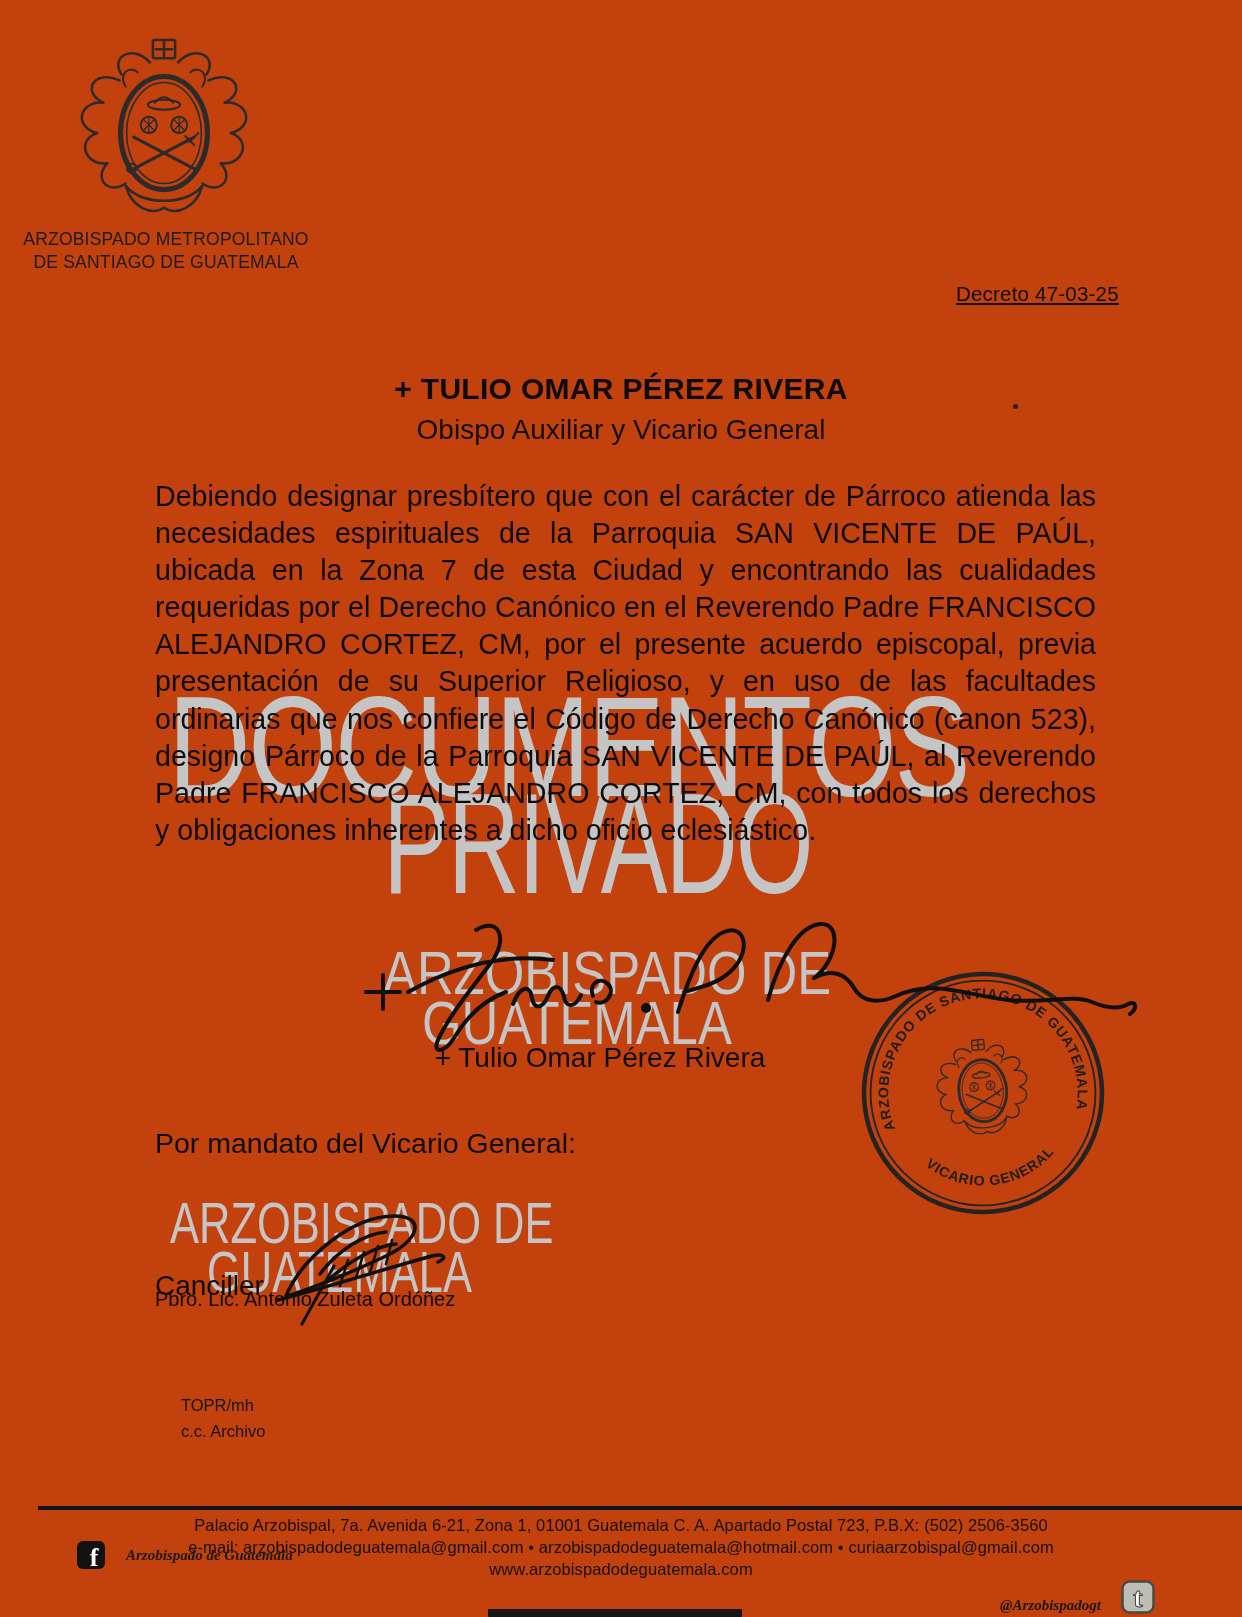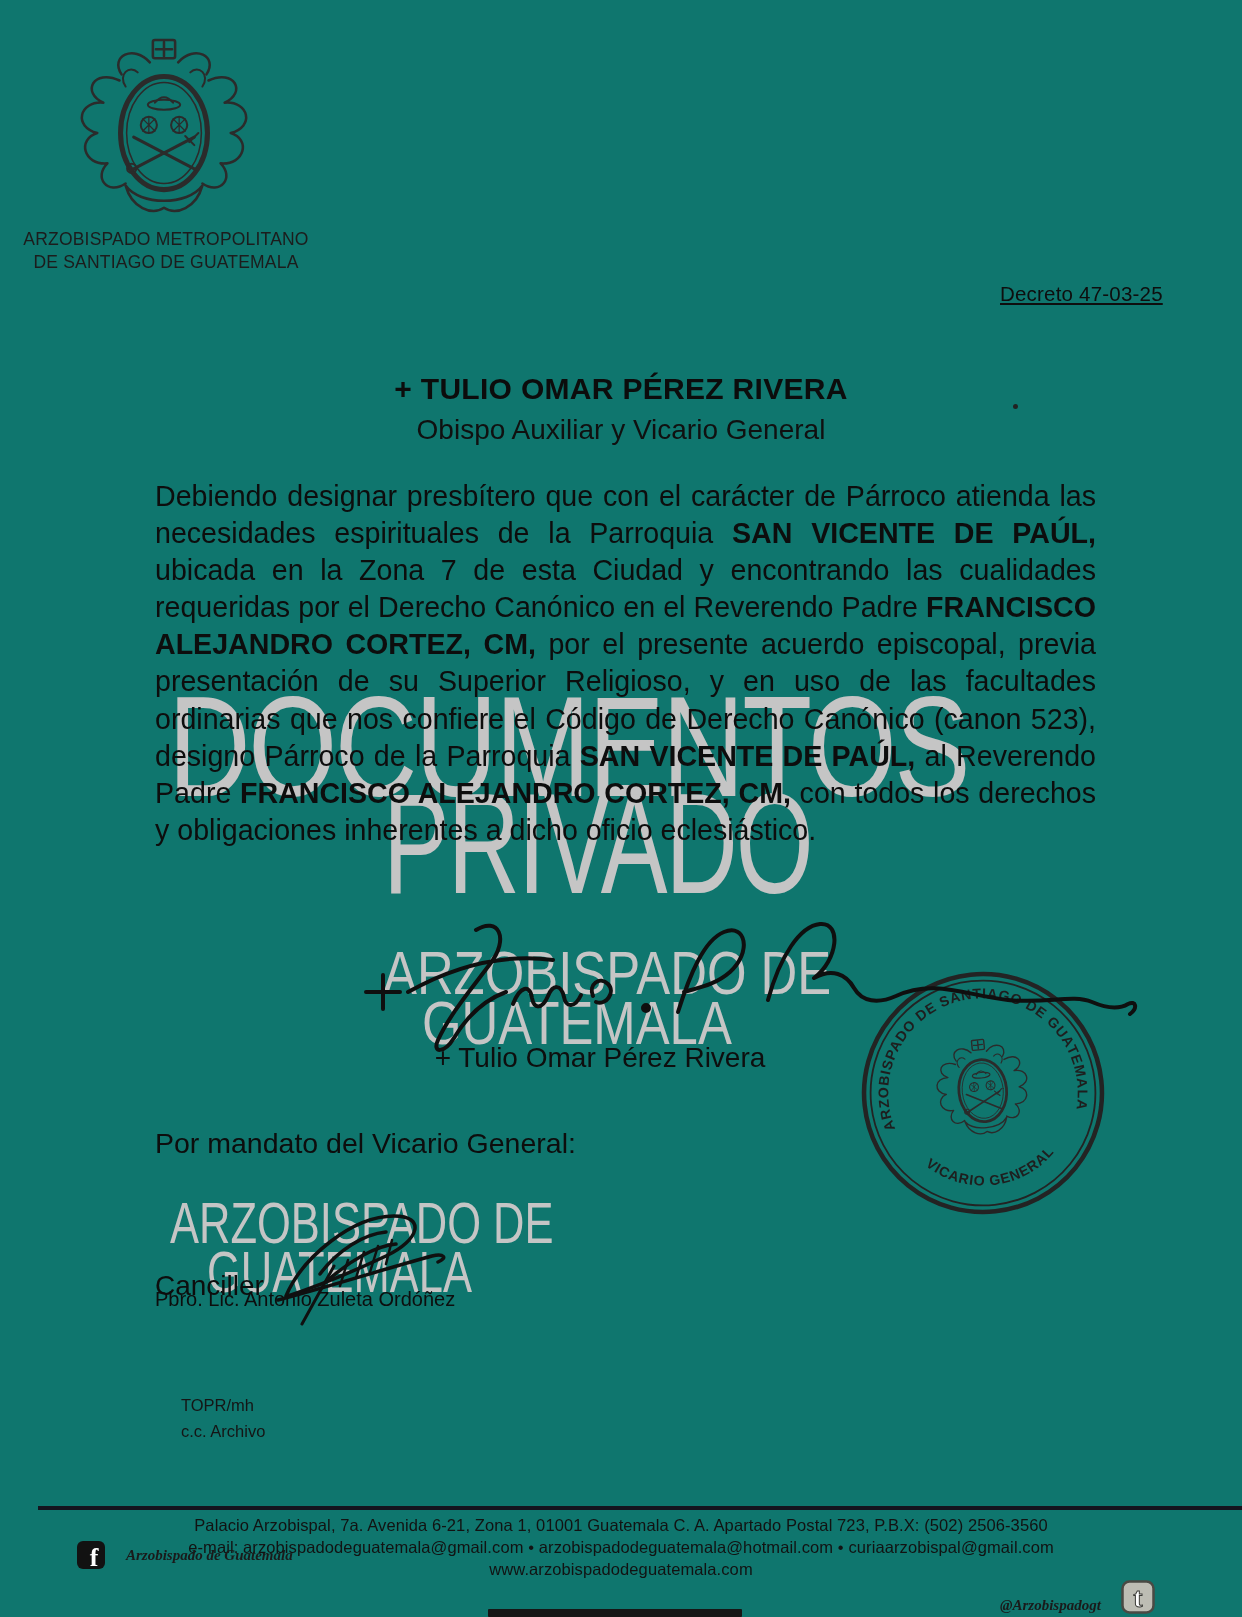--- a/index.html
+++ b/index.html
@@ -1,44 +1,44 @@
 <!DOCTYPE html>
 <html><head>
 <meta charset="utf-8">
 <style>
   html,body{margin:0;padding:0;background:#e8e8e8;}
   .page{
-    position:relative;width:1242px;height:1617px;background:#0f766e;
+    position:relative;width:1242px;height:1617px;background:#c2410c;
     font-family:"Liberation Sans",sans-serif;color:#111;overflow:hidden;margin:0 auto;
   }
   
   .crest-letterhead{position:absolute;left:62px;top:34px;width:204px;height:192px;}
   .org-name{position:absolute;left:14px;top:228px;width:304px;text-align:center;
     font-size:17.5px;line-height:23px;color:#1c1c1c;letter-spacing:.2px;}
   .decree{position:absolute;left:956px;top:282px;font-size:20.5px;color:#0e0e0e;
-    text-decoration:underline;letter-spacing:.2px;margin-left:44px;}
+    text-decoration:underline;letter-spacing:.2px;}
   
   .heading{position:absolute;left:0;top:372px;width:1242px;text-align:center;z-index:1;}
   .heading .name{font-size:30px;font-weight:bold;letter-spacing:.3px;color:#0c0c0c;}
   .heading .role{font-size:28px;margin-top:8px;color:#101010;}
   
   .wm{position:absolute;color:#c5c5c5;white-space:nowrap;line-height:1;
     transform-origin:left top;z-index:0;font-weight:400;}
   .wm-doc1{left:168px;top:675px;font-size:143px;transform:scaleX(.80);letter-spacing:-3px;}
   .wm-doc2{left:383px;top:772px;font-size:143px;transform:scaleX(.70);letter-spacing:-3px;}
   .wm-s1a{left:383px;top:942px;font-size:62px;transform:scaleX(.82);}
   .wm-s1b{left:422px;top:992px;font-size:62px;transform:scaleX(.82);}
   .wm-s2a{left:170px;top:1194px;font-size:58px;transform:scaleX(.75);}
   .wm-s2b{left:207px;top:1243px;font-size:58px;transform:scaleX(.75);}
   
   .para{position:absolute;left:155px;width:941px;text-align:justify;
     font-size:28.6px;line-height:37.1px;color:#0d0d0d;z-index:1;}
   .p1{top:478px;}
   .p2{top:836px;}
-  .b{font-weight:bold;}
+  .b{font-weight:normal;}
   
   .sig1{position:absolute;left:348px;top:912px;z-index:2;}
   .sig1-name{position:absolute;left:300px;top:1042px;width:600px;text-align:center;
     font-size:28px;color:#0e0e0e;z-index:2;}
   .seal{position:absolute;left:858px;top:968px;z-index:1;transform:rotate(-6deg);}
   .mandate{position:absolute;left:155px;top:1127px;font-size:28.5px;color:#0d0d0d;z-index:1;}
   .sig2{position:absolute;left:268px;top:1196px;z-index:3;}
   .chancellor-name{position:absolute;left:155px;top:1288px;font-size:20px;color:#0d0d0d;z-index:2;}
   .chancellor-title{position:absolute;left:155px;top:1270px;width:470px;text-align:left;
     font-size:28px;color:#0d0d0d;}

